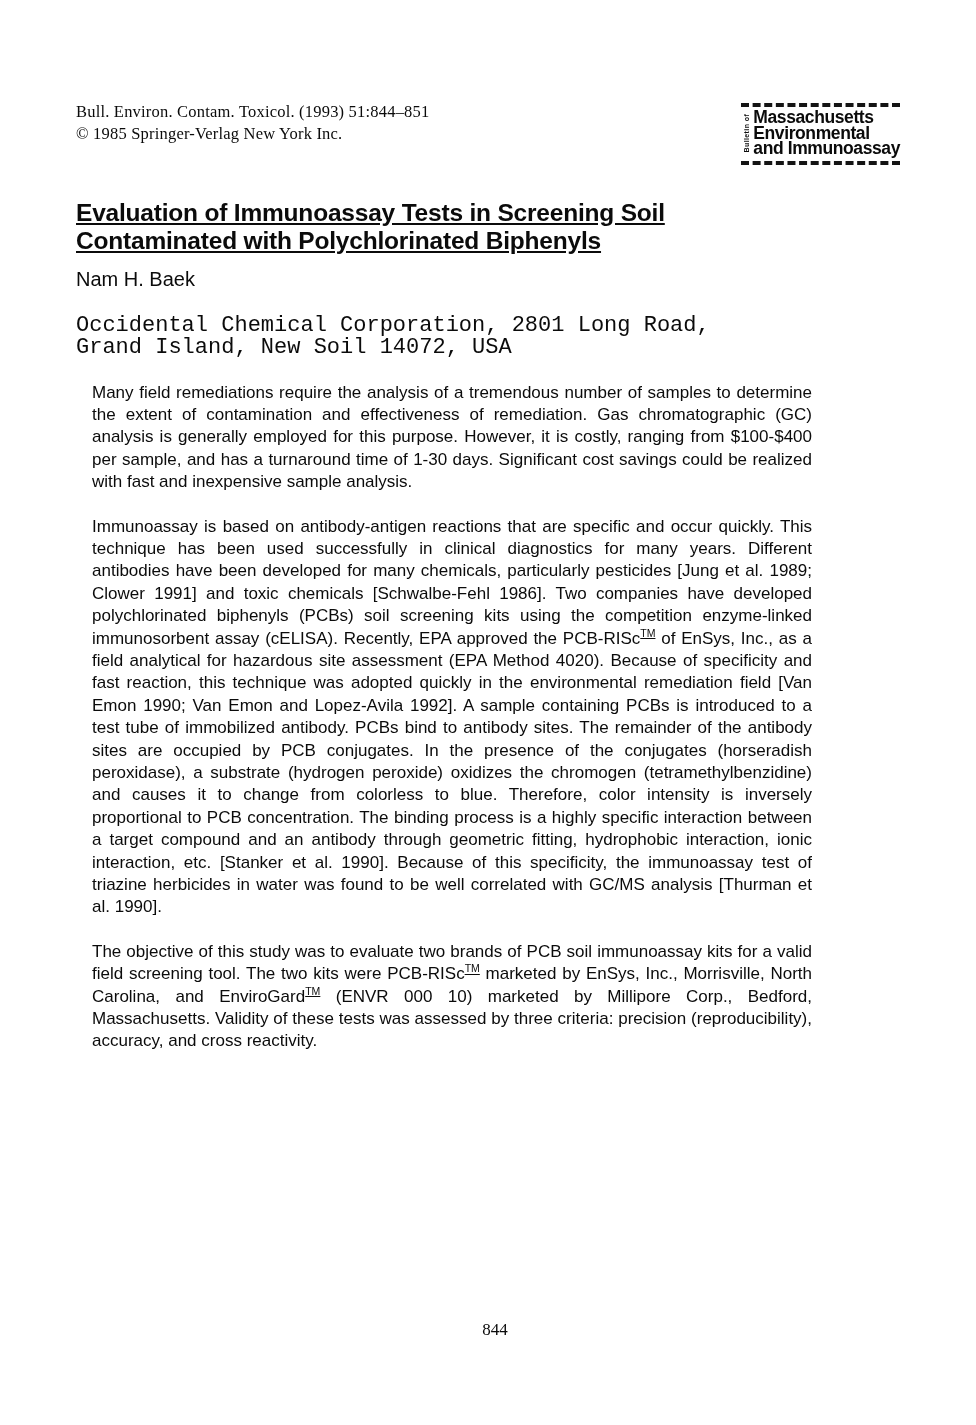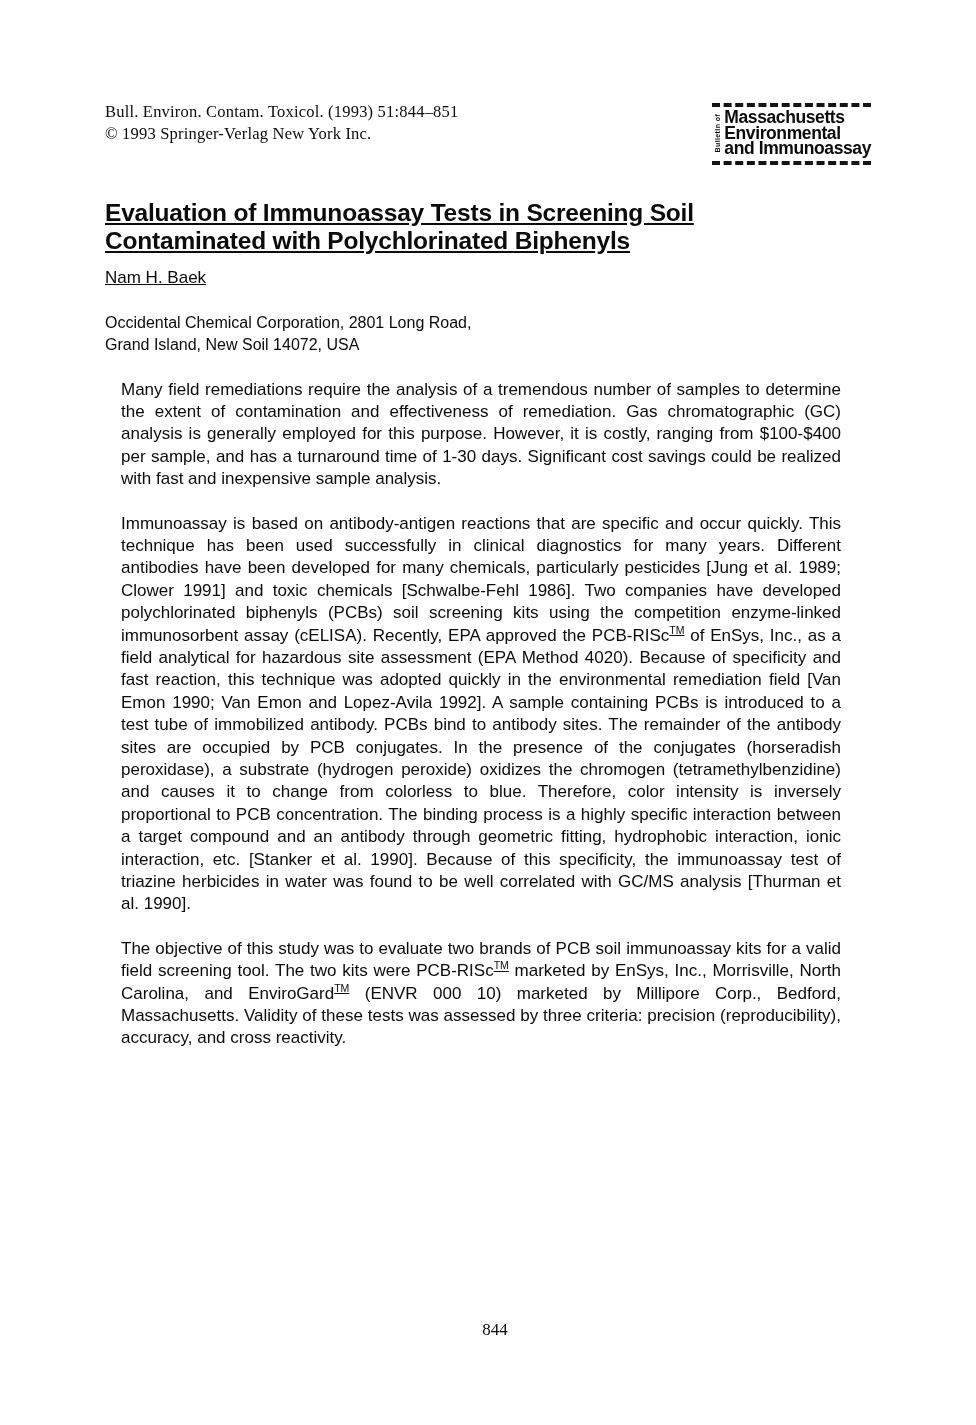--- a/index.html
+++ b/index.html
@@ -5,21 +5,21 @@
   html, body { margin: 0; padding: 0; }
   body {
     width: 976px; height: 1425px;
     background: #ffffff;
     color: #0b0b0b;
     font-family: "Liberation Sans", sans-serif;
     position: relative;
     overflow: hidden;
   }
   .page { position: relative; width: 976px; height: 1425px; }
-  .content { padding: 0 105px; }
+  .content { padding: 0 76px; }
 
   
   .header {
     display: flex;
     justify-content: space-between;
     align-items: flex-start;
     padding-top: 101px;
   }
   .header-left {
     font-family: "Liberation Serif", serif;
@@ -58,22 +58,22 @@
   
   .title {
     font-size: 24.5px;
     font-weight: bold;
     line-height: 28px;
     letter-spacing: -0.2px;
     margin: 34px 0 0 0;
     max-width: 680px;
     text-decoration: underline;
   }
-  .author { margin-top: 13px; font-size: 17px; text-decoration: underline; }
-  .affiliation { margin-top: 24px; font-size: 16px; line-height: 22.5px; }
+  .author { margin-top: 13px; font-size: 20px; }
+  .affiliation { margin-top: 24px; font-size: 22px; line-height: 22.5px; font-family: Liberation Mono, monospace; }
 
   
   .body-par {
     font-size: 17px;
     line-height: 22.4px;
     text-align: justify;
     margin: 22px 0 0 16px;
     width: 720px;
   }
   .body-par sup {
@@ -113,21 +113,21 @@
 </style>
 </head>
 <body>
 
 <div class="page">
   <div class="content">
 
     <div class="header">
       <div class="header-left">
         <div>Bull. Environ. Contam. Toxicol. (1993) 51:844–851</div>
-        <div>© 1993 Springer-Verlag New York Inc.</div>
+        <div>© 1985 Springer-Verlag New York Inc.</div>
       </div>
       <div class="logo">
         <div class="logo-vert">Bulletin of</div>
         <div class="logo-main">
           <div>Massachusetts</div>
           <div>Environmental</div>
           <div>and Immunoassay</div>
         </div>
       </div>
     </div>

